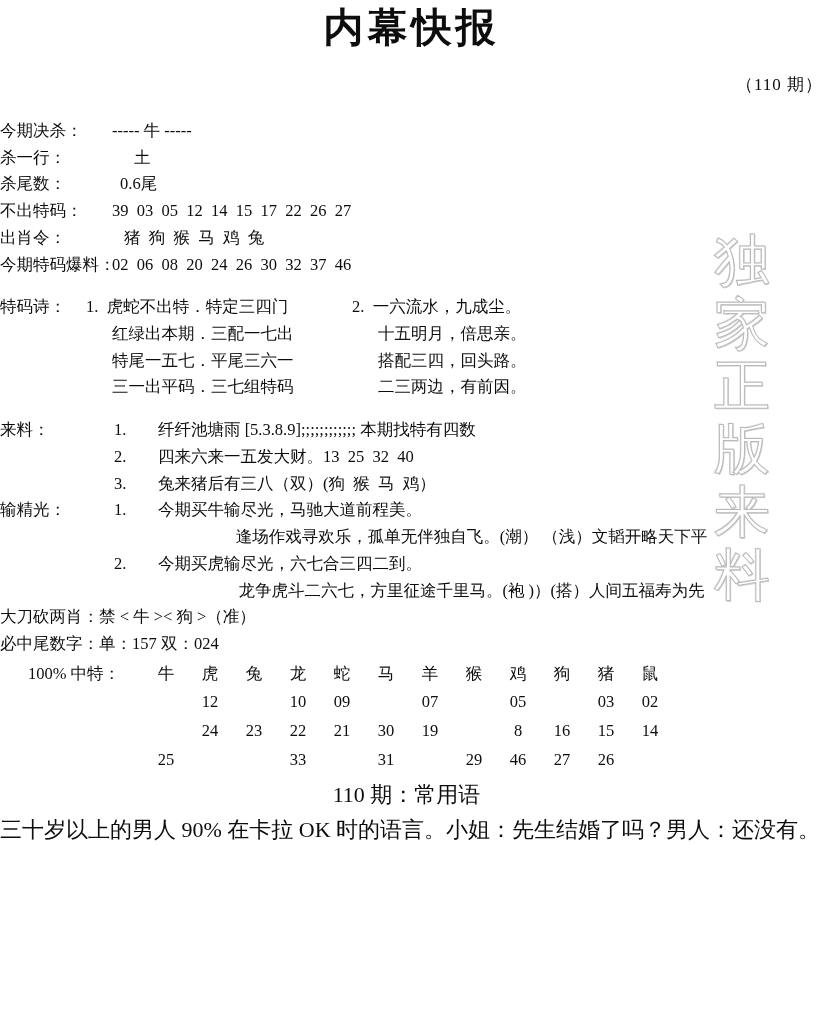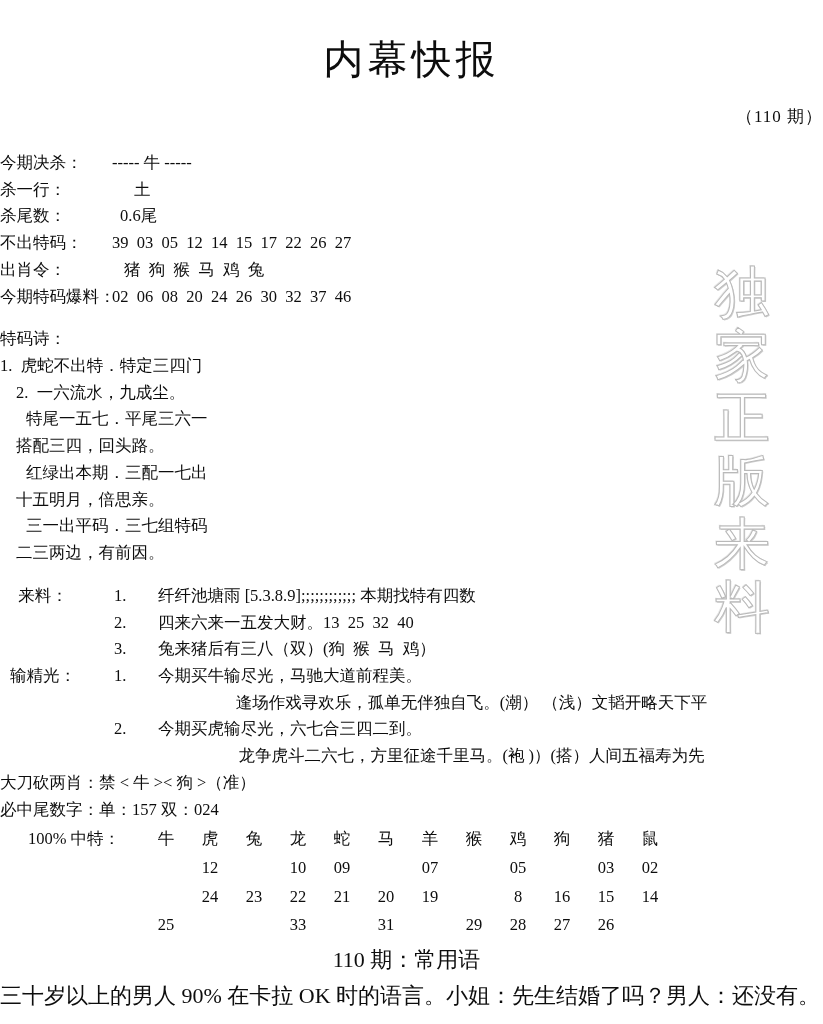--- a/index.html
+++ b/index.html
@@ -18,23 +18,22 @@
   .page {
     position: relative;
     width: 823px;
     height: 1024px;
     box-sizing: border-box;
   }
   
   .title {
     text-align: center;
     font-size: 40px;
-    font-weight: normal;
+    font-weight: bold;
     letter-spacing: 4px;
-    margin-top: 32px;
     font-family: "DejaVu Serif", "Liberation Serif", serif;
   }
   .issue {
     text-align: right;
     font-size: 17px;
     margin-top: 18px;
     letter-spacing: 1px;
   }
   
   .body-area {
@@ -55,31 +54,30 @@
   .val {
     flex: 0 0 auto;
   }
   .w110 { width: 112px; }
   .block-gap { height: 16px; }
 
   
   .poem-row {
     display: flex;
     white-space: pre;
-    flex-direction: column;
   }
   .poem-label { width: 86px; flex: 0 0 auto; }
   .poem-a { width: 250px; flex: 0 0 auto; }
   .poem-b { flex: 0 0 auto; margin-left: 16px; }
 
   .list-row {
     display: flex;
     white-space: pre;
   }
-  .list-label { width: 86px; flex: 0 0 auto; text-align: center; }
+  .list-label { width: 86px; flex: 0 0 auto; }
   .list-num { width: 44px; flex: 0 0 auto; }
   .list-text { flex: 1 1 auto; }
 
   .cont-row {
     display: flex;
     white-space: pre;
     text-align: center;
   }
   .cont-pad { width: 130px; flex: 0 0 auto; }
 
@@ -177,27 +175,27 @@
 
       <div class="block-gap"></div>
 
       <div class="poem-row">
         <span class="poem-label">特码诗：</span>
         <span class="poem-a">1.  虎蛇不出特．特定三四门</span>
         <span class="poem-b">2.  一六流水，九成尘。</span>
       </div>
       <div class="poem-row">
         <span class="poem-label"></span>
+        <span class="poem-a" style="padding-left:26px">红绿出本期．三配一七出</span>
+        <span class="poem-b">十五明月，倍思亲。</span>
+      </div>
+      <div class="poem-row">
+        <span class="poem-label"></span>
         <span class="poem-a" style="padding-left:26px">特尾一五七．平尾三六一</span>
         <span class="poem-b">搭配三四，回头路。</span>
-      </div>
-      <div class="poem-row">
-        <span class="poem-label"></span>
-        <span class="poem-a" style="padding-left:26px">红绿出本期．三配一七出</span>
-        <span class="poem-b">十五明月，倍思亲。</span>
       </div>
       <div class="poem-row">
         <span class="poem-label"></span>
         <span class="poem-a" style="padding-left:26px">三一出平码．三七组特码</span>
         <span class="poem-b">二三两边，有前因。</span>
       </div>
 
       <div class="block-gap"></div>
 
       <div class="list-row">
@@ -275,39 +273,39 @@
           <td>03</td>
           <td>02</td>
         </tr>
         <tr>
           <td class="head-lbl"></td>
           <td></td>
           <td>24</td>
           <td>23</td>
           <td>22</td>
           <td>21</td>
-          <td>20</td>
+          <td>30</td>
           <td>19</td>
           <td></td>
           <td>8</td>
           <td>16</td>
           <td>15</td>
           <td>14</td>
         </tr>
         <tr>
           <td class="head-lbl"></td>
           <td>25</td>
           <td></td>
           <td></td>
           <td>33</td>
           <td></td>
           <td>31</td>
           <td></td>
           <td>29</td>
-          <td>28</td>
+          <td>46</td>
           <td>27</td>
           <td>26</td>
           <td></td>
         </tr>
       </tbody></table>
 
       <div class="final-line" style="margin-top:2px">110 期：常用语</div>
       <div class="final-line">三十岁以上的男人 90% 在卡拉 OK 时的语言。小姐：先生结婚了吗？男人：还没有。</div>
 
     </div>

